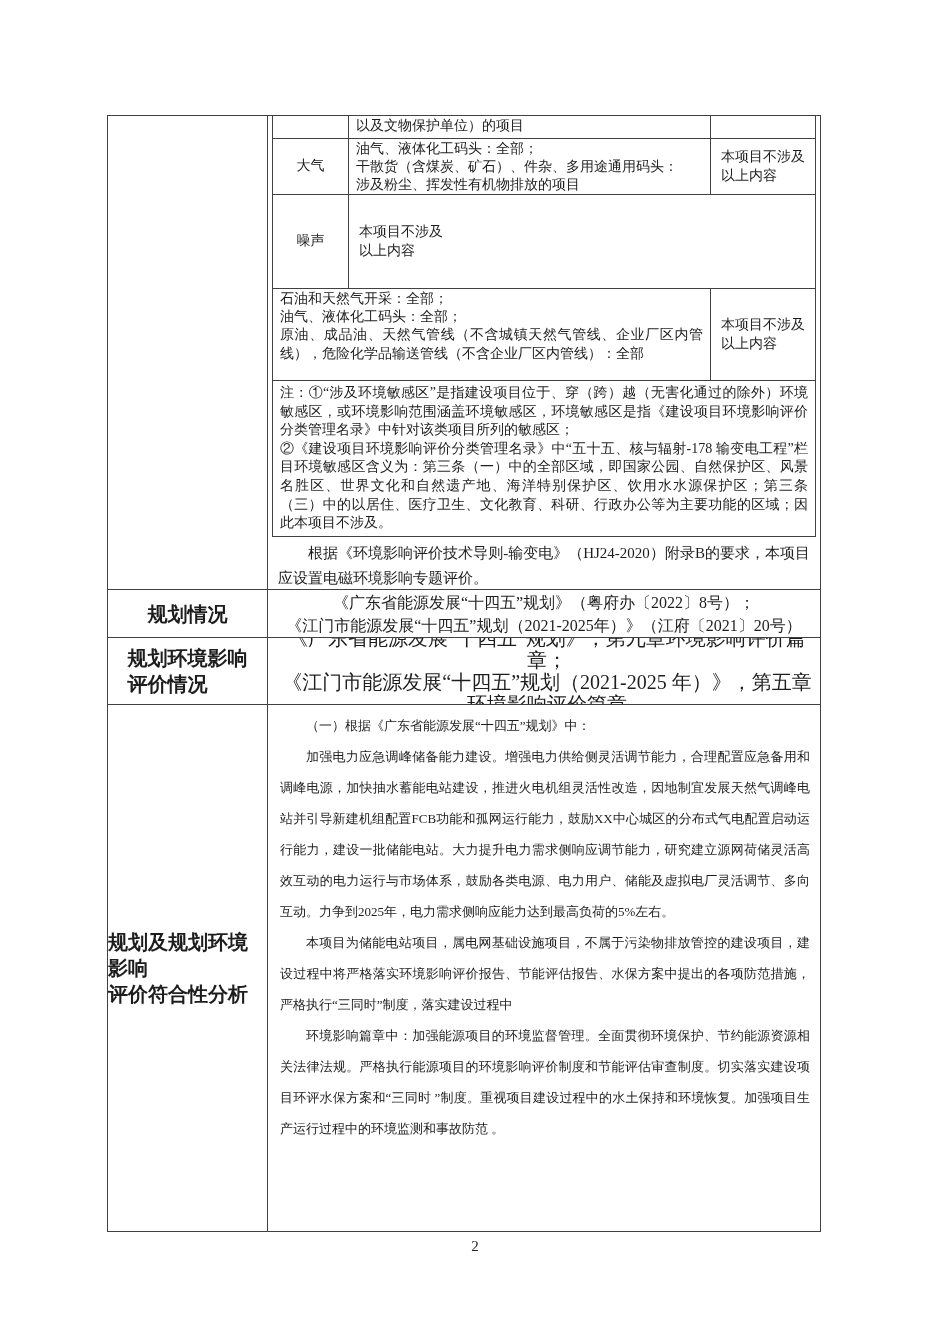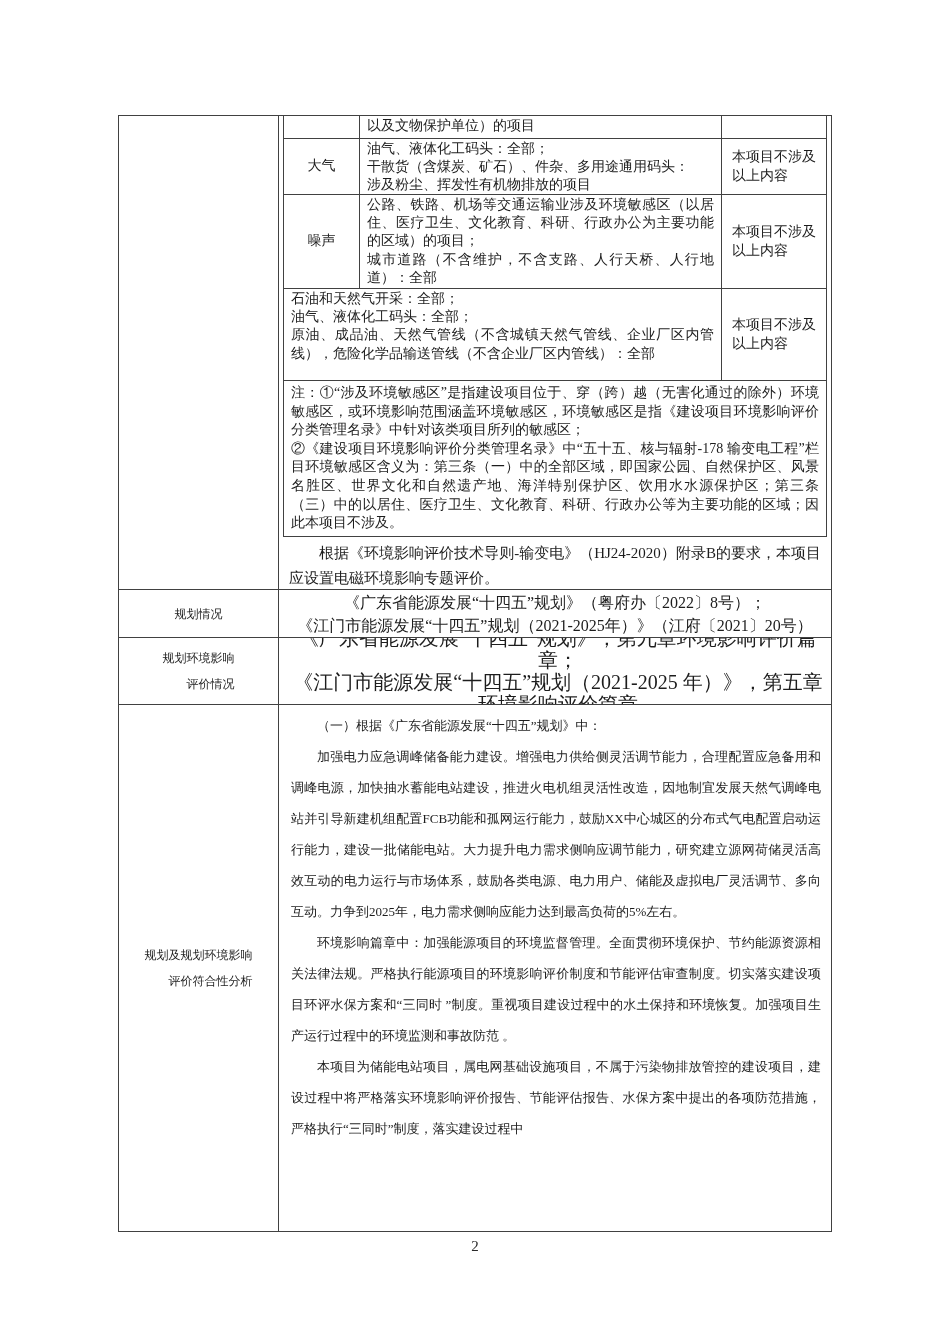--- a/index.html
+++ b/index.html
@@ -7,33 +7,33 @@
   .page {
     position: relative;
     width: 950px; height: 1341px;
     background: #ffffff;
     color: #1d1d1d;
     font-family: "Liberation Serif", "DejaVu Serif", serif;
     overflow: hidden;
   }
   .doc-table {
     position: absolute;
-    left: 118px; top: 115px;
+    left: 107px; top: 115px;
     width: 714px;
     border: 1.5px solid #414141;
     background: #fff;
   }
   .orow { display: flex; width: 100%; }
   .orow + .orow { border-top: 1.4px solid #414141; }
   .olabel {
     width: 160px; flex: none;
     border-right: 1.4px solid #414141;
     display: flex; align-items: center; justify-content: center;
-    text-align: right; white-space: pre-line;
-    font-size: 12px; line-height: 26px;
+    text-align: left; white-space: pre-line;
+    font-size: 20px; line-height: 26px; font-weight: bold;
   }
   .ocontent { flex: 1; min-width: 0; }
 
   
   .orow-top { height: 473px; overflow: hidden; }
   .ntable {
     margin: 0 4px;
     border: 1.4px solid #414141; border-top: none;
     font-size: 14px; line-height: 18.2px;
   }
@@ -117,22 +117,20 @@
             <div class="ncat">大气</div>
             <div class="nbody">油气、液体化工码头：全部；
 干散货（含煤炭、矿石）、件杂、多用途通用码头：
 涉及粉尘、挥发性有机物排放的项目</div>
             <div class="nres">本项目不涉及
 以上内容</div>
           </div>
 
           <div class="nrow nrow-noise">
             <div class="ncat">噪声</div>
-            <div class="nbody">公路、铁路、机场等交通运输业涉及环境敏感区（以居住、医疗卫生、文化教育、科研、行政办公为主要功能的区域）的项目；
-城市道路（不含维护，不含支路、人行天桥、人行地道）：全部</div>
             <div class="nres">本项目不涉及
 以上内容</div>
           </div>
 
           <div class="nrow nrow-risk">
             <div class="nbody">石油和天然气开采：全部；
 油气、液体化工码头：全部；
 原油、成品油、天然气管线（不含城镇天然气管线、企业厂区内管线），危险化学品输送管线（不含企业厂区内管线）：全部</div>
             <div class="nres">本项目不涉及
 以上内容</div>
@@ -158,21 +156,21 @@
       <div class="ocontent centerc peia-content">《广东省能源发展“十四五”规划》，第九章环境影响评价篇章；
 《江门市能源发展“十四五”规划（2021-2025 年）》，第五章环境影响评价篇章</div>
     </div>
 
     <div class="orow orow-analysis">
       <div class="olabel">规划及规划环境影响
 评价符合性分析</div>
       <div class="ocontent analysis-content">
         <p>（一）根据《广东省能源发展“十四五”规划》中：</p>
         <p>加强电力应急调峰储备能力建设。增强电力供给侧灵活调节能力，合理配置应急备用和调峰电源，加快抽水蓄能电站建设，推进火电机组灵活性改造，因地制宜发展天然气调峰电站并引导新建机组配置FCB功能和孤网运行能力，鼓励XX中心城区的分布式气电配置启动运行能力，建设一批储能电站。大力提升电力需求侧响应调节能力，研究建立源网荷储灵活高效互动的电力运行与市场体系，鼓励各类电源、电力用户、储能及虚拟电厂灵活调节、多向互动。力争到2025年，电力需求侧响应能力达到最高负荷的5%左右。</p>
+        <p>本项目为储能电站项目，属电网基础设施项目，不属于污染物排放管控的建设项目，建设过程中将严格落实环境影响评价报告、节能评估报告、水保方案中提出的各项防范措施，严格执行“三同时”制度，落实建设过程中</p>
         <p>环境影响篇章中：加强能源项目的环境监督管理。全面贯彻环境保护、节约能源资源相关法律法规。严格执行能源项目的环境影响评价制度和节能评估审查制度。切实落实建设项目环评水保方案和“三同时 ”制度。重视项目建设过程中的水土保持和环境恢复。加强项目生产运行过程中的环境监测和事故防范 。</p>
-        <p>本项目为储能电站项目，属电网基础设施项目，不属于污染物排放管控的建设项目，建设过程中将严格落实环境影响评价报告、节能评估报告、水保方案中提出的各项防范措施，严格执行“三同时”制度，落实建设过程中</p>
       </div>
     </div>
 
   </div>
 
   <div class="pagenum">2</div>
 </div>
 
 </body></html>

